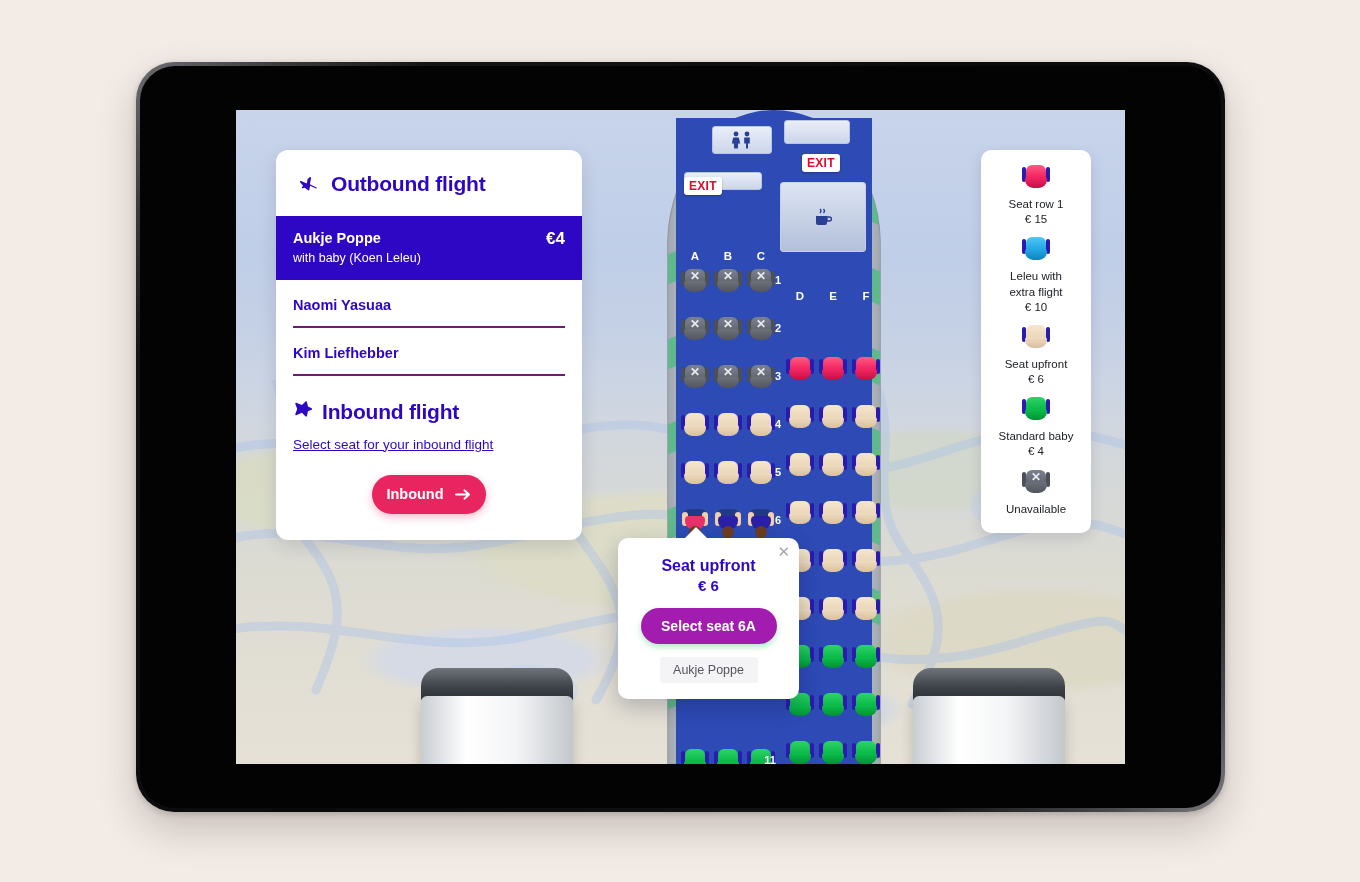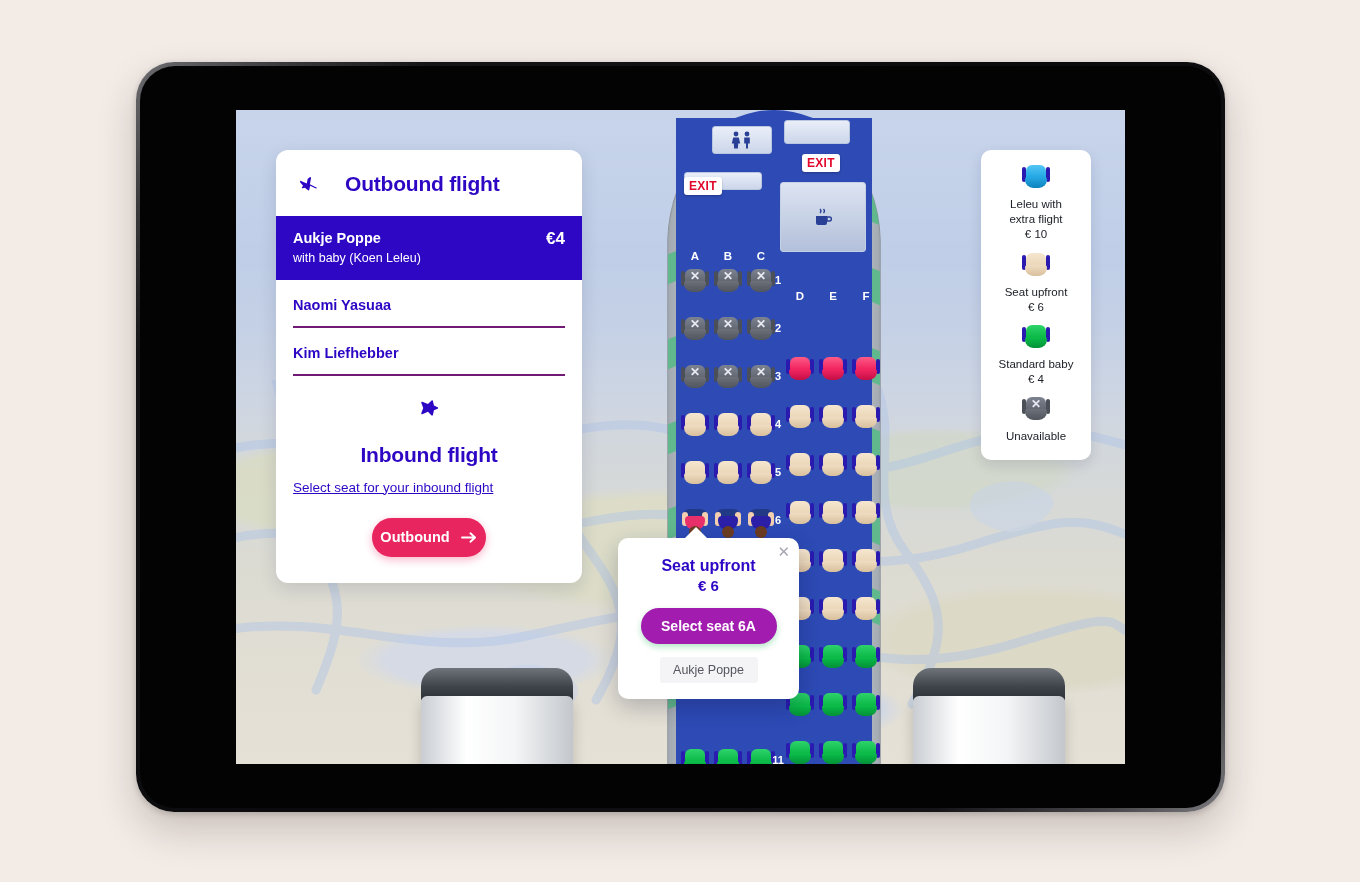--- a/index.html
+++ b/index.html
@@ -78,44 +78,43 @@
   
   #flight-panel {
     position: absolute; left: 40px; top: 40px;
     width: 306px;
     background: #fff;
     border-radius: 12px;
     box-shadow: 0 6px 18px rgba(20,20,60,.12);
     overflow: hidden;
   }
   .panel-head {
-    display: flex; align-items: center; gap: 26px;
+    display: flex; align-items: center; gap: 12px;
     padding: 22px 22px 20px 22px;
   }
   .panel-head .title {
     font-size: 21px; font-weight: 700; color: #2e07c4; letter-spacing: -.2px;
   }
   .plane-ico { color: #2e07c4; display: flex; }
   .pax-row-active {
     background: #2e07c4; color: #fff;
     padding: 13px 17px 15px 17px;
     display: flex; justify-content: space-between; align-items: flex-start;
   }
   .pax-row-active .nm { font-size: 14.5px; font-weight: 600; line-height: 1.35; }
   .pax-row-active .sub { font-size: 12.5px; font-weight: 400; margin-top: 2px; }
   .pax-row-active .price { font-size: 17px; font-weight: 700; }
   .pax-row {
     margin: 0 17px; padding: 17px 0 13px 0;
     border-bottom: 2px solid #701a75;
     font-size: 14.5px; font-weight: 700; color: #2e07c4;
   }
   .inbound-head {
-    display: flex; align-items: center; gap: 22px;
+    display: flex; align-items: center; gap: 8px;
     padding: 24px 17px 0 17px;
-    flex-direction: column;
   }
   .inbound-head .title { font-size: 21px; font-weight: 700; color: #2e07c4; letter-spacing: -.2px; }
   #inbound-link {
     display: inline-block; margin: 13px 17px 0 17px;
     font-size: 13.5px; color: #2e07c4; text-decoration: underline; cursor: pointer;
   }
   #continue-button {
     display: flex; align-items: center; justify-content: center; gap: 11px;
     margin: 22px auto 26px auto;
     width: 114px; height: 39px;
@@ -473,21 +472,21 @@
           <div class="map-seat" style="left: 198px; top: 534px;"><span class="seat s-standard"><span class="arm l"></span><span class="arm r"></span><span class="back"></span><span class="cush"></span></span></div>
           <div class="map-seat" style="left: 132px; top: 582px;"><span class="seat s-standard"><span class="arm l"></span><span class="arm r"></span><span class="back"></span><span class="cush"></span></span></div>
           <div class="map-seat" style="left: 165px; top: 582px;"><span class="seat s-standard"><span class="arm l"></span><span class="arm r"></span><span class="back"></span><span class="cush"></span></span></div>
           <div class="map-seat" style="left: 198px; top: 582px;"><span class="seat s-standard"><span class="arm l"></span><span class="arm r"></span><span class="back"></span><span class="cush"></span></span></div>
           <div class="map-seat" style="left: 132px; top: 630px;"><span class="seat s-standard"><span class="arm l"></span><span class="arm r"></span><span class="back"></span><span class="cush"></span></span></div>
           <div class="map-seat" style="left: 165px; top: 630px;"><span class="seat s-standard"><span class="arm l"></span><span class="arm r"></span><span class="back"></span><span class="cush"></span></span></div>
           <div class="map-seat" style="left: 198px; top: 630px;"><span class="seat s-standard"><span class="arm l"></span><span class="arm r"></span><span class="back"></span><span class="cush"></span></span></div>
           <div class="map-seat" style="left: 27px; top: 638px;"><span class="seat s-standard"><span class="arm l"></span><span class="arm r"></span><span class="back"></span><span class="cush"></span></span></div>
           <div class="map-seat" style="left: 60px; top: 638px;"><span class="seat s-standard"><span class="arm l"></span><span class="arm r"></span><span class="back"></span><span class="cush"></span></span></div>
           <div class="map-seat" style="left: 93px; top: 638px;"><span class="seat s-standard"><span class="arm l"></span><span class="arm r"></span><span class="back"></span><span class="cush"></span></span></div>
-          <div class="row-number" style="left: 114px; top: 644px;">11</div>
+          <div class="row-number" style="left: 106px; top: 644px;">11</div>
         </div>
     </div>
 
     <div id="seat-popup">
       <div class="arrow"></div>
       <button id="popup-close">✕</button>
       <div id="popup-title">Seat upfront</div>
       <div id="popup-price">€ 6</div>
       <button id="select-seat-button">Select seat 6A</button>
       <div id="popup-passenger">Aukje Poppe</div>
@@ -518,28 +517,35 @@
         <span class="plane-ico">
           <svg width="21" height="21" viewBox="0 0 24 24" fill="currentColor">
             <path d="M2.6 15.2 a.9 .9 0 0 0 1.2 1 l6.4 -2.7 l4.2 4.1 a.9 .9 0 0 0 1.5 -.5 l1.2 -5.3 l4.2 -1.8 a1 1 0 0 0 0 -1.8 l-4.2 -1.8 l-1.2 -5.3 a.9 .9 0 0 0 -1.5 -.5 L10.2 4.7 L3.8 2 A.9 .9 0 0 0 2.6 3 l2.2 6.1 Z"></path>
           </svg>
         </span>
         <span class="title">Inbound flight</span>
       </div>
       <a id="inbound-link">Select seat for your inbound flight</a>
 
       <button id="continue-button">
-        <span>Outbound</span>
+        <span>Inbound</span>
         <svg width="17" height="13" viewBox="0 0 18 14">
           <path d="M1 7 h13 M10 2.5 L15 7 L10 11.5" fill="none" stroke="#fff" stroke-width="2.1" stroke-linecap="round" stroke-linejoin="round"></path>
         </svg>
       </button>
     </div>
 
     <div id="legend-panel">
+        <div class="legend-item">
+          <div><span class="seat s-row1"><span class="arm l"></span><span class="arm r"></span><span class="back"></span><span class="cush"></span></span></div>
+          <div class="legend-label">
+            <div>Seat row 1</div>
+            <div>€ 15</div>
+          </div>
+        </div>
         <div class="legend-item">
           <div><span class="seat s-legroom"><span class="arm l"></span><span class="arm r"></span><span class="back"></span><span class="cush"></span></span></div>
           <div class="legend-label">
             <div>Leleu with</div>
             <div>extra flight</div>
             <div>€ 10</div>
           </div>
         </div>
         <div class="legend-item">
           <div><span class="seat s-upfront"><span class="arm l"></span><span class="arm r"></span><span class="back"></span><span class="cush"></span></span></div>

